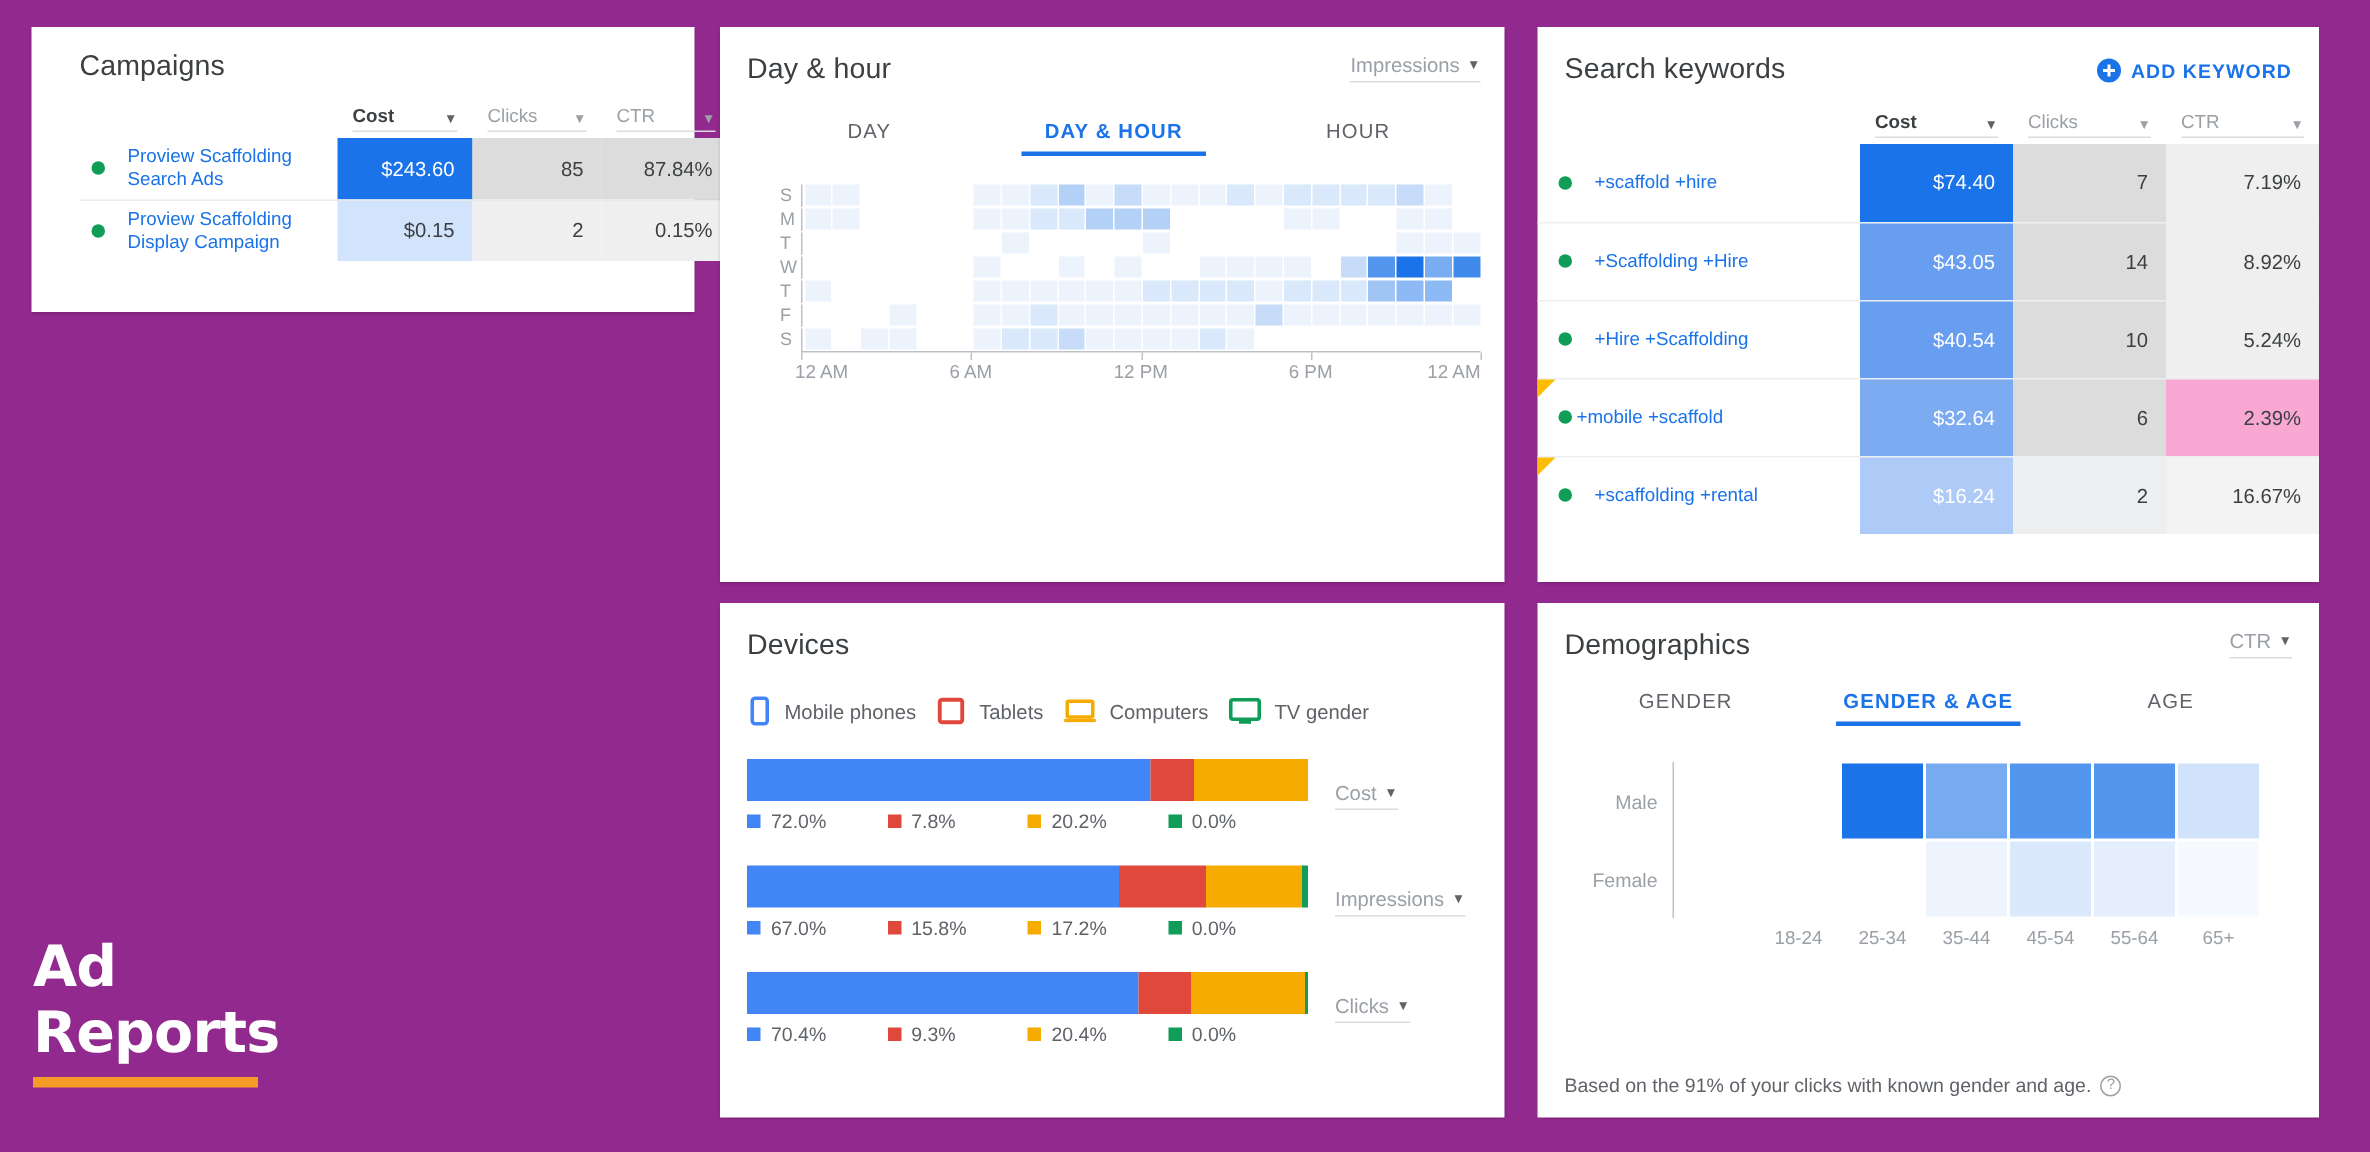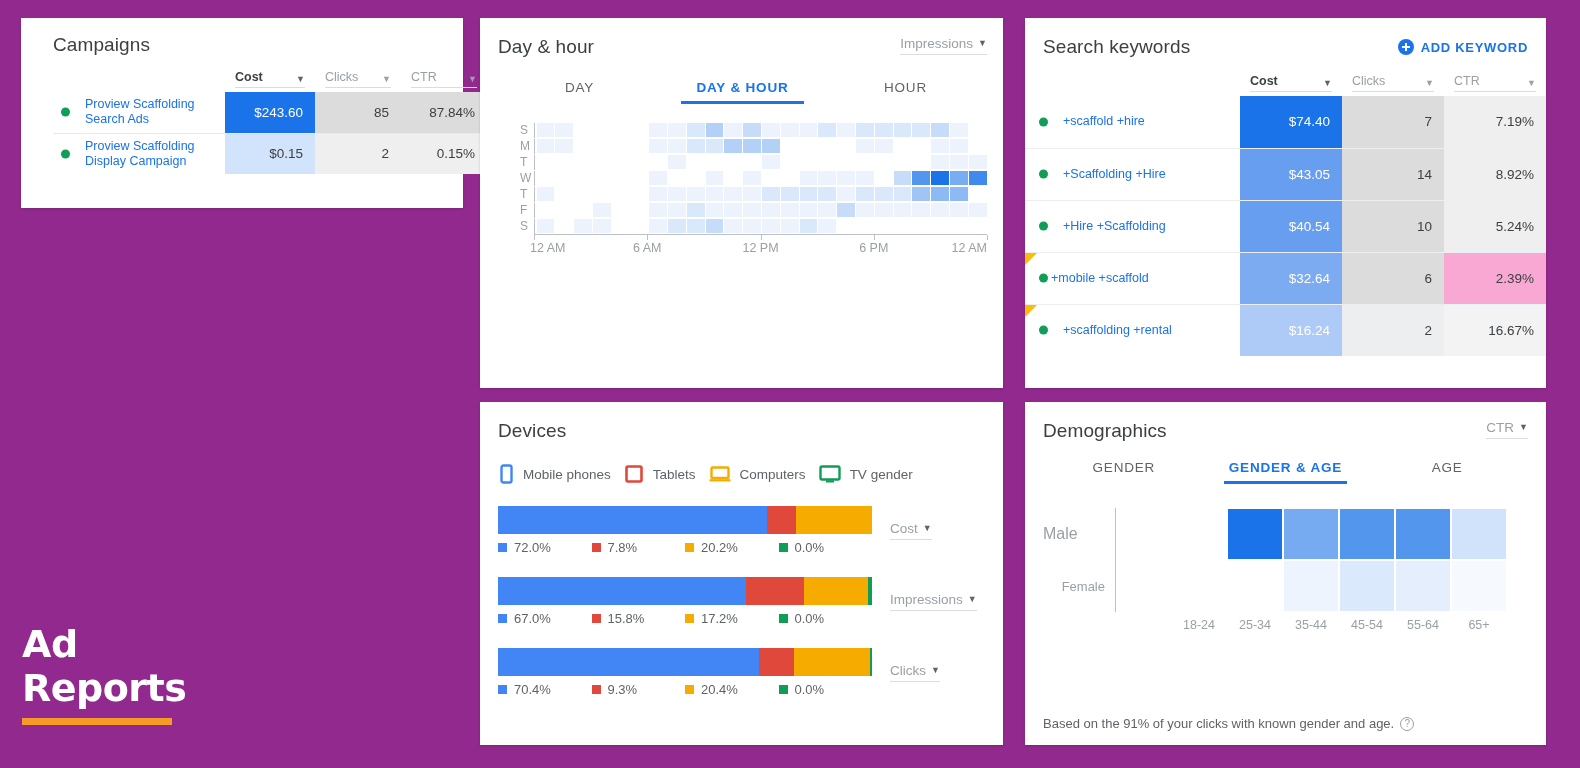--- a/index.html
+++ b/index.html
@@ -701,21 +701,21 @@
         </div>
       </div>
       <div class="tabs" style="margin-top:18px;">
         <div class="tab">GENDER</div>
         <div class="tab sel">GENDER &amp; AGE</div>
         <div class="tab">AGE</div>
       </div>
       <div id="demo-grid">
           <div style="position: relative; margin-top: 24px; padding-left: 0px;">
             <div style="display: flex; align-items: center; height: 52px;">
-              <div style="width: 72px; text-align: left; font-size: 16px; color: rgb(154, 160, 166); padding-right: 10px;">Male</div>
+              <div style="width: 72px; text-align: right; font-size: 13px; color: rgb(154, 160, 166); padding-right: 10px;">Male</div>
               <div style="width: 1px; height: 52px; background: rgb(189, 193, 198);"></div>
               <div style="display: flex; margin-left: 56px;">
                 <div title="Male 18-24" style="width: 54px; height: 50px; margin-right: 2px; background: rgb(255, 255, 255);"></div>
                 <div title="Male 25-34" style="width: 54px; height: 50px; margin-right: 2px; background: rgb(26, 115, 232);"></div>
                 <div title="Male 35-44" style="width: 54px; height: 50px; margin-right: 2px; background: rgb(118, 171, 241);"></div>
                 <div title="Male 45-54" style="width: 54px; height: 50px; margin-right: 2px; background: rgb(83, 150, 238);"></div>
                 <div title="Male 55-64" style="width: 54px; height: 50px; margin-right: 2px; background: rgb(83, 150, 238);"></div>
                 <div title="Male 65+" style="width: 54px; height: 50px; margin-right: 2px; background: rgb(209, 227, 250);"></div>
               </div>
             </div>

